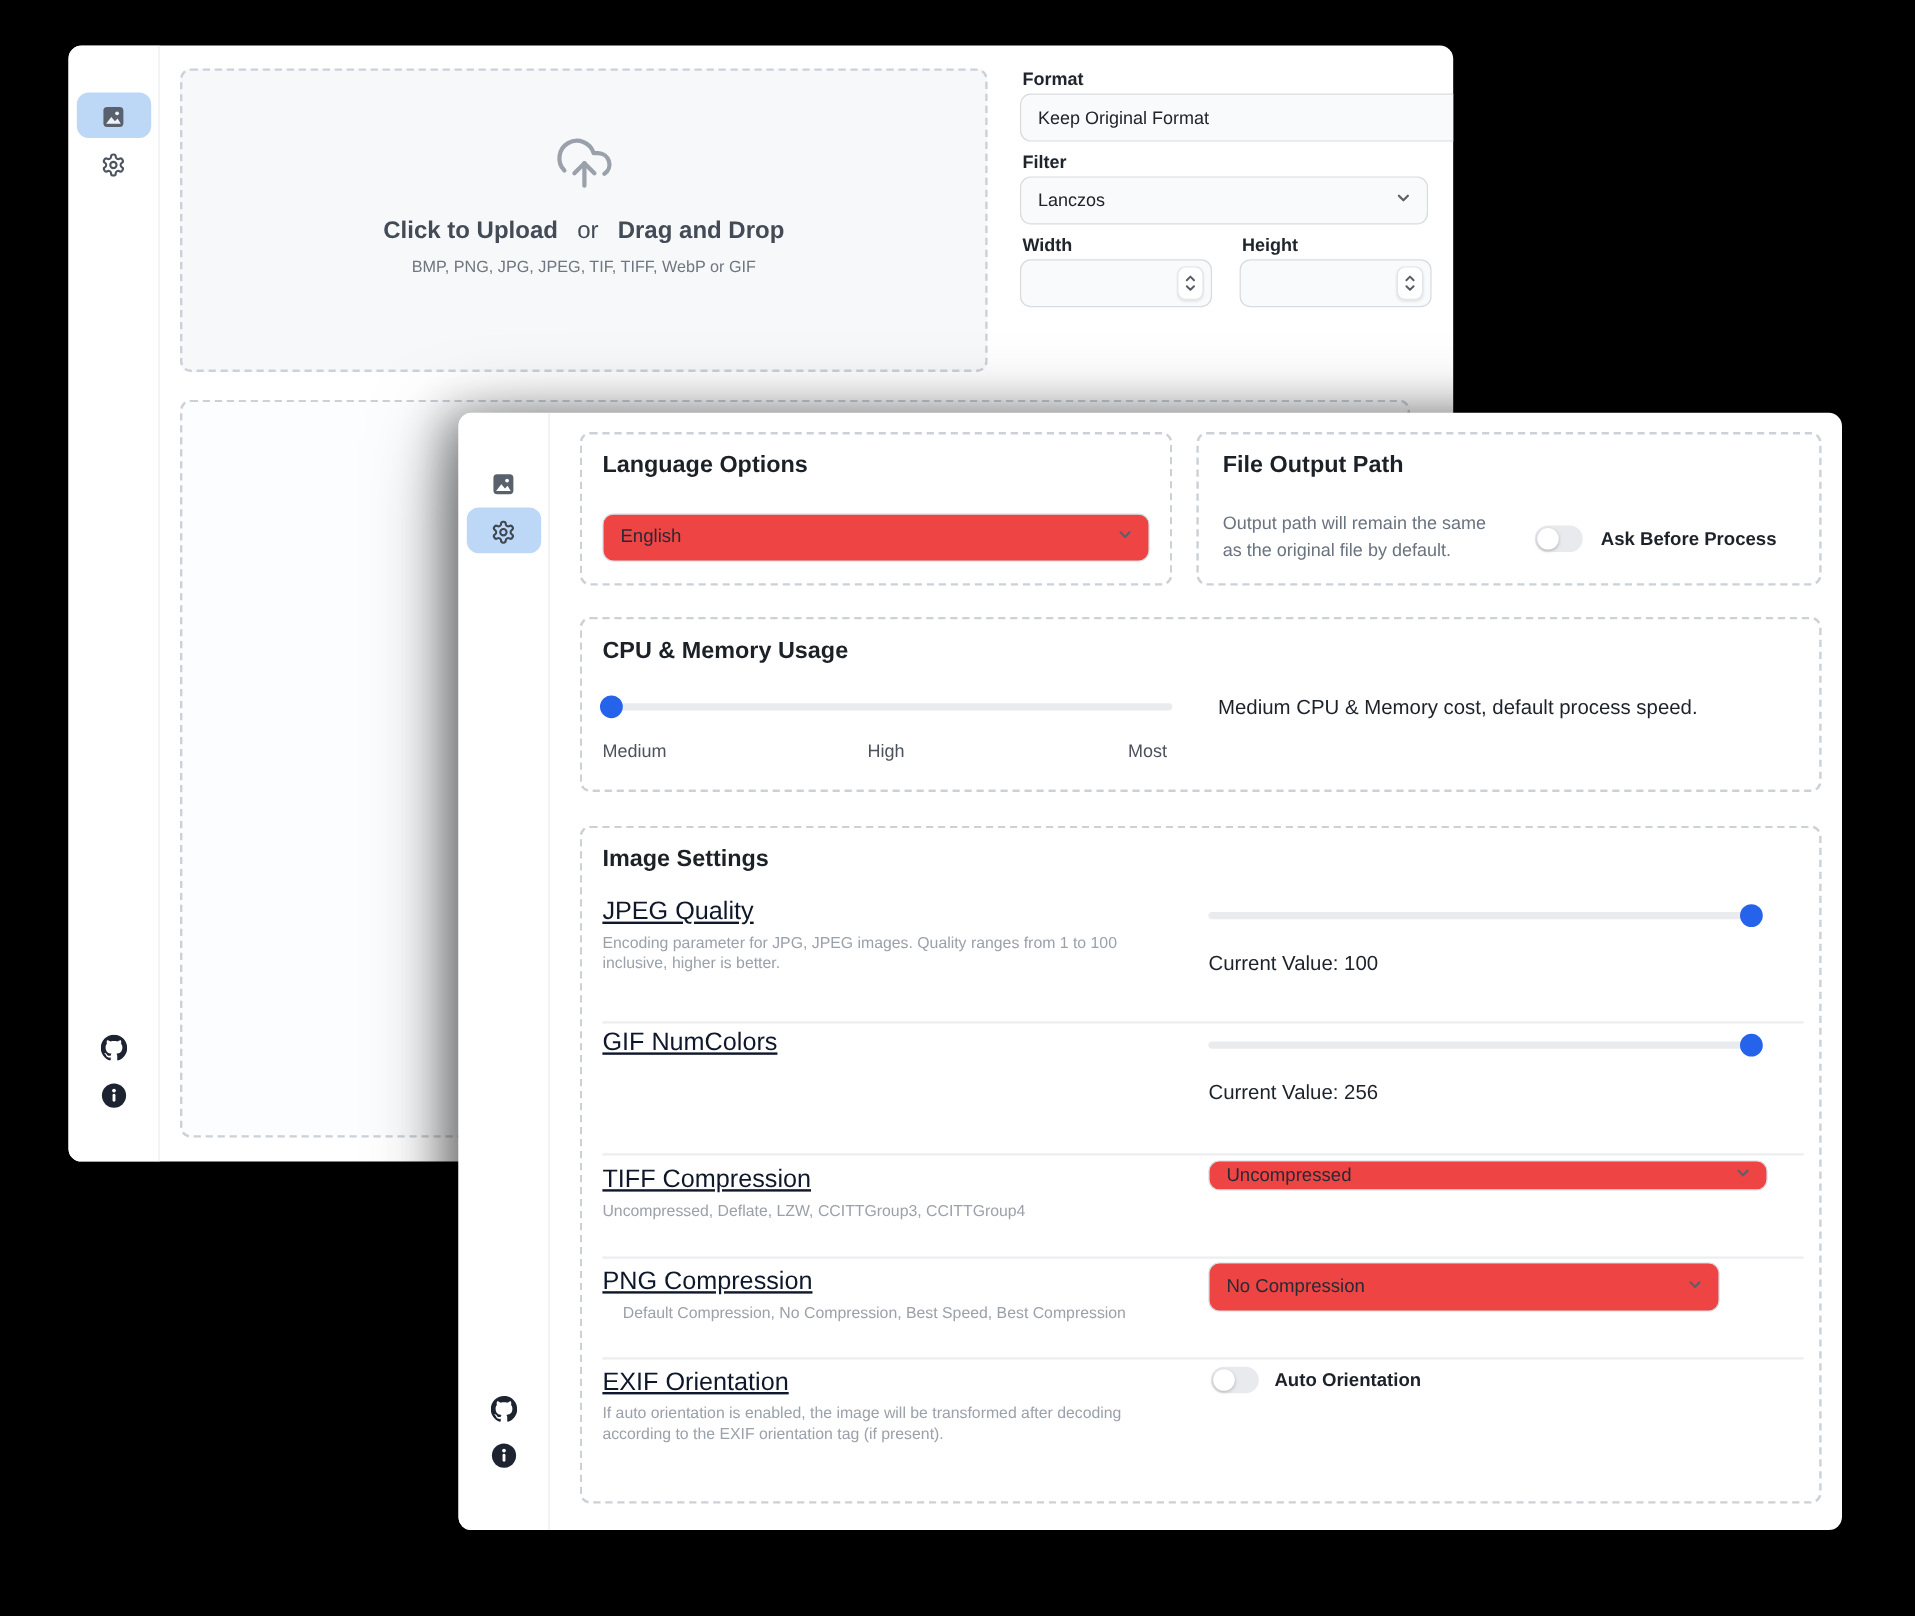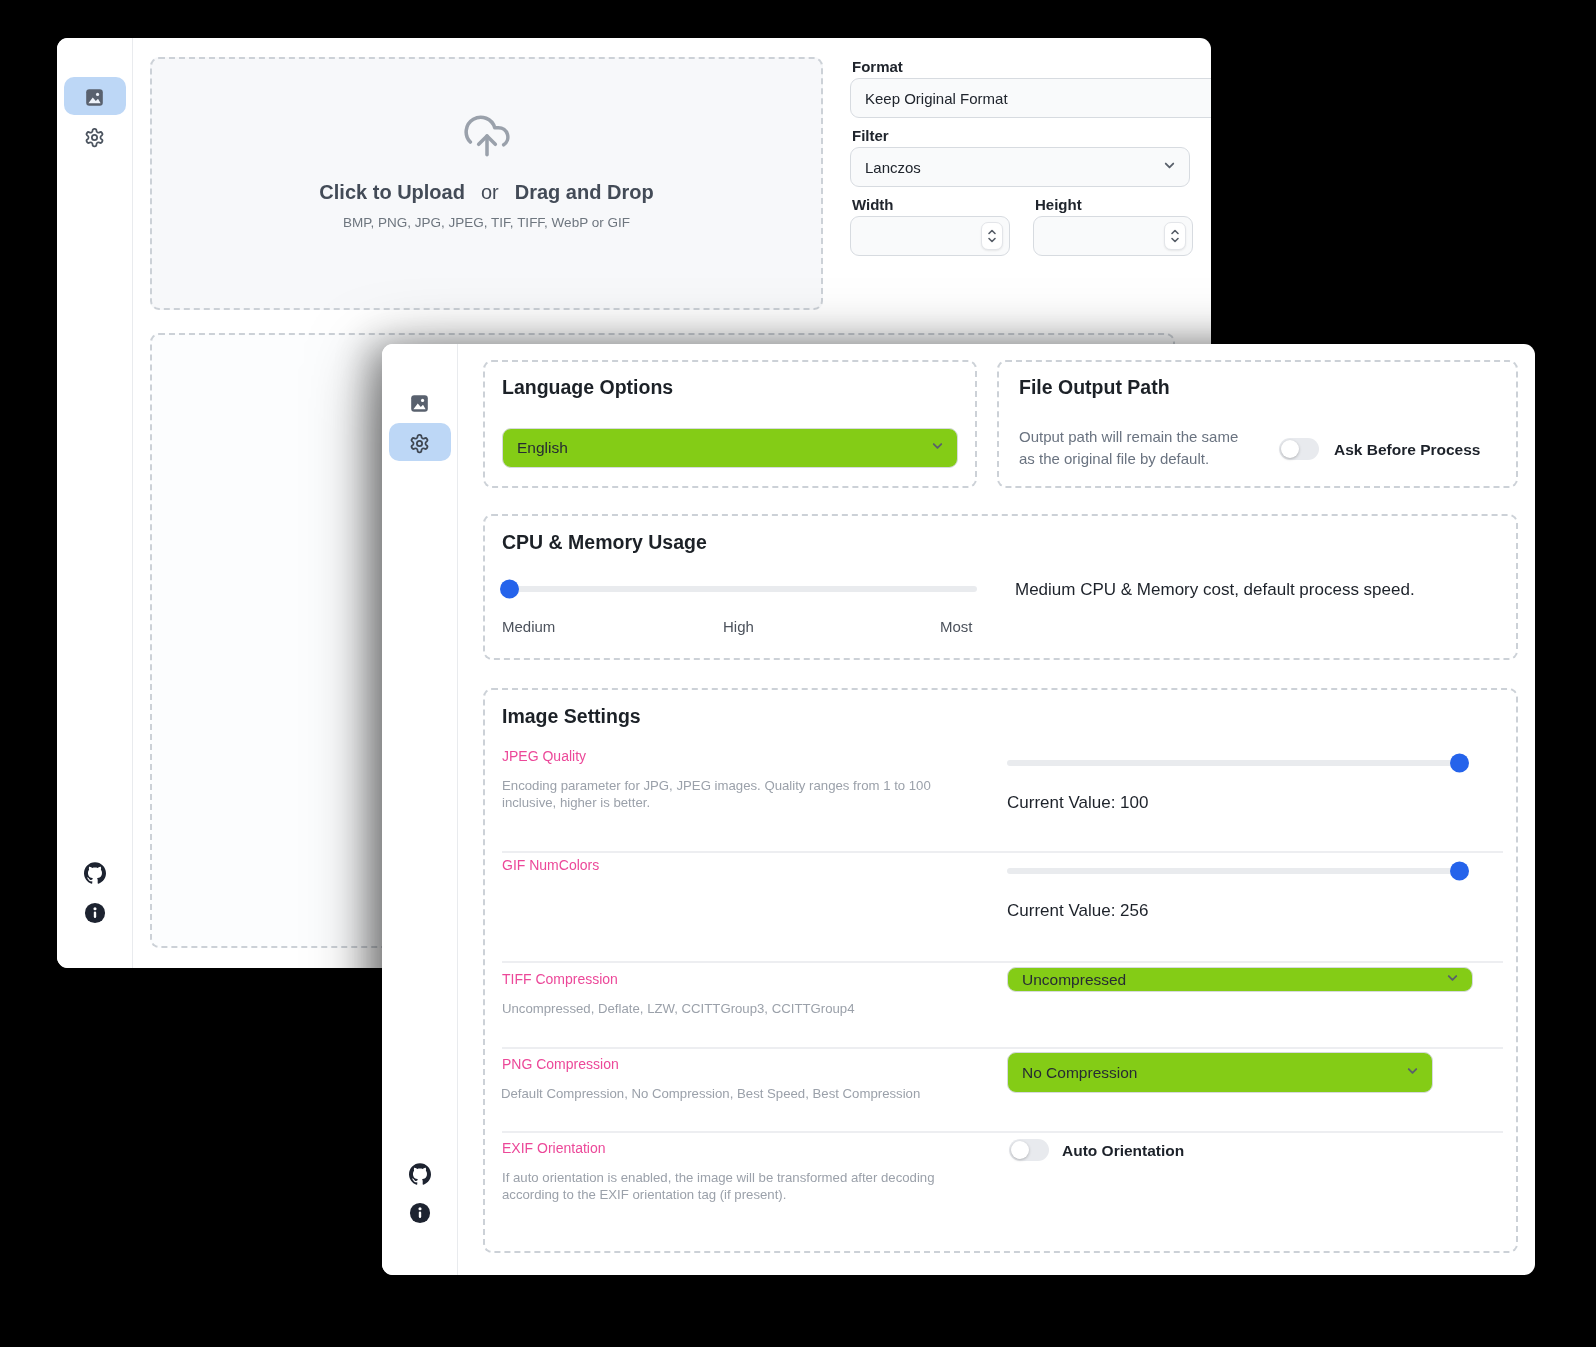--- a/index.html
+++ b/index.html
@@ -25,30 +25,30 @@
   .dashed-box { position:absolute; border:2px dashed #ccd1d7; border-radius:9px; }
   .upload-box { background:#f7f8fa; }
   .file-box { background:#fcfdfe; }
   .panel-box { background:#fff; }
 
   .fld-label { position:absolute; font-size:15px; font-weight:700; color:#20252d; }
   .select { position:absolute; height:40px; background:#f9fafb; border:1px solid #d7dbe0;
     border-radius:9px; display:flex; align-items:center; padding:0 14px; font-size:15px;
     color:#20252d; cursor:pointer; }
   .select .chev { position:absolute; right:12px; top:50%; transform:translateY(-50%); }
-  .select.lite { background:#84cc16; border-color:#d6dade; font-size:15.5px; color:#262b33; }
+  .select.lite { background:#ef4444; border-color:#d6dade; font-size:15.5px; color:#262b33; }
 
   .num-input { position:absolute; height:40px; background:#f9fafb; border:1px solid #d7dbe0;
     border-radius:9px; }
   .stepper { position:absolute; right:6px; top:50%; transform:translateY(-50%); width:22px; height:28px;
     background:#fff; border:1px solid #e3e5e9; border-radius:7px; box-shadow:0 1px 2px rgba(0,0,0,.08);
     display:flex; align-items:center; justify-content:center; cursor:pointer; }
 
   .box-title { position:absolute; font-size:19.5px; font-weight:700; color:#1c2127; }
-  .row-label { position:absolute; font-size:14px; font-weight:400; color:#ec4899; }
+  .row-label { position:absolute; font-size:21px; font-weight:400; color:#0f172a;text-decoration:underline; }
   .row-desc { position:absolute; font-size:13.2px; line-height:16.5px; color:#9ba1aa; }
   .status-text { position:absolute; font-size:17px; color:#1d222a; }
   .cur-value { position:absolute; font-size:17px; color:#1d222a; }
   .muted-desc { position:absolute; font-size:15px; line-height:22px; color:#6a7380; }
   .toggle-label { position:absolute; font-size:15.5px; font-weight:700; color:#1d222a; }
   .tick { font-size:15px; color:#4c525c; }
 
   .slider { position:absolute; height:6px; background:#e9ebee; border-radius:3px; }
   .thumb { position:absolute; top:50%; width:19px; height:19px; border-radius:50%;
     background:#2563eb; transform:translateY(-50%); cursor:pointer; }
@@ -250,21 +250,21 @@
       <div class="select lite" style="left:522px;top:277px;width:466px;height:25px">
         <span>Uncompressed</span>
         <span class="chev"><svg width="15" height="15" viewBox="0 0 14 14" fill="none" stroke="#5a616b" stroke-width="1.7" stroke-linecap="round" stroke-linejoin="round">
               <polyline points="3.5,5.2 7,8.8 10.5,5.2"></polyline>
             </svg></span>
       </div>
 
       <div class="divider" style="left:17px;top:357px;width:1001px"></div>
 
       <div class="row-label" style="left:17px;top:366px">PNG Compression</div>
-      <div class="row-desc" style="left:16px;top:396px;width:500px">Default Compression, No Compression, Best Speed, Best Compression</div>
+      <div class="row-desc" style="left:34px;top:396px;width:500px">Default Compression, No Compression, Best Speed, Best Compression</div>
       <div class="select lite" style="left:522px;top:362px;width:426px;height:41px">
         <span>No Compression</span>
         <span class="chev"><svg width="15" height="15" viewBox="0 0 14 14" fill="none" stroke="#5a616b" stroke-width="1.7" stroke-linecap="round" stroke-linejoin="round">
               <polyline points="3.5,5.2 7,8.8 10.5,5.2"></polyline>
             </svg></span>
       </div>
 
       <div class="divider" style="left:17px;top:441px;width:1001px"></div>
 
       <div class="row-label" style="left:17px;top:450px">EXIF Orientation</div>

